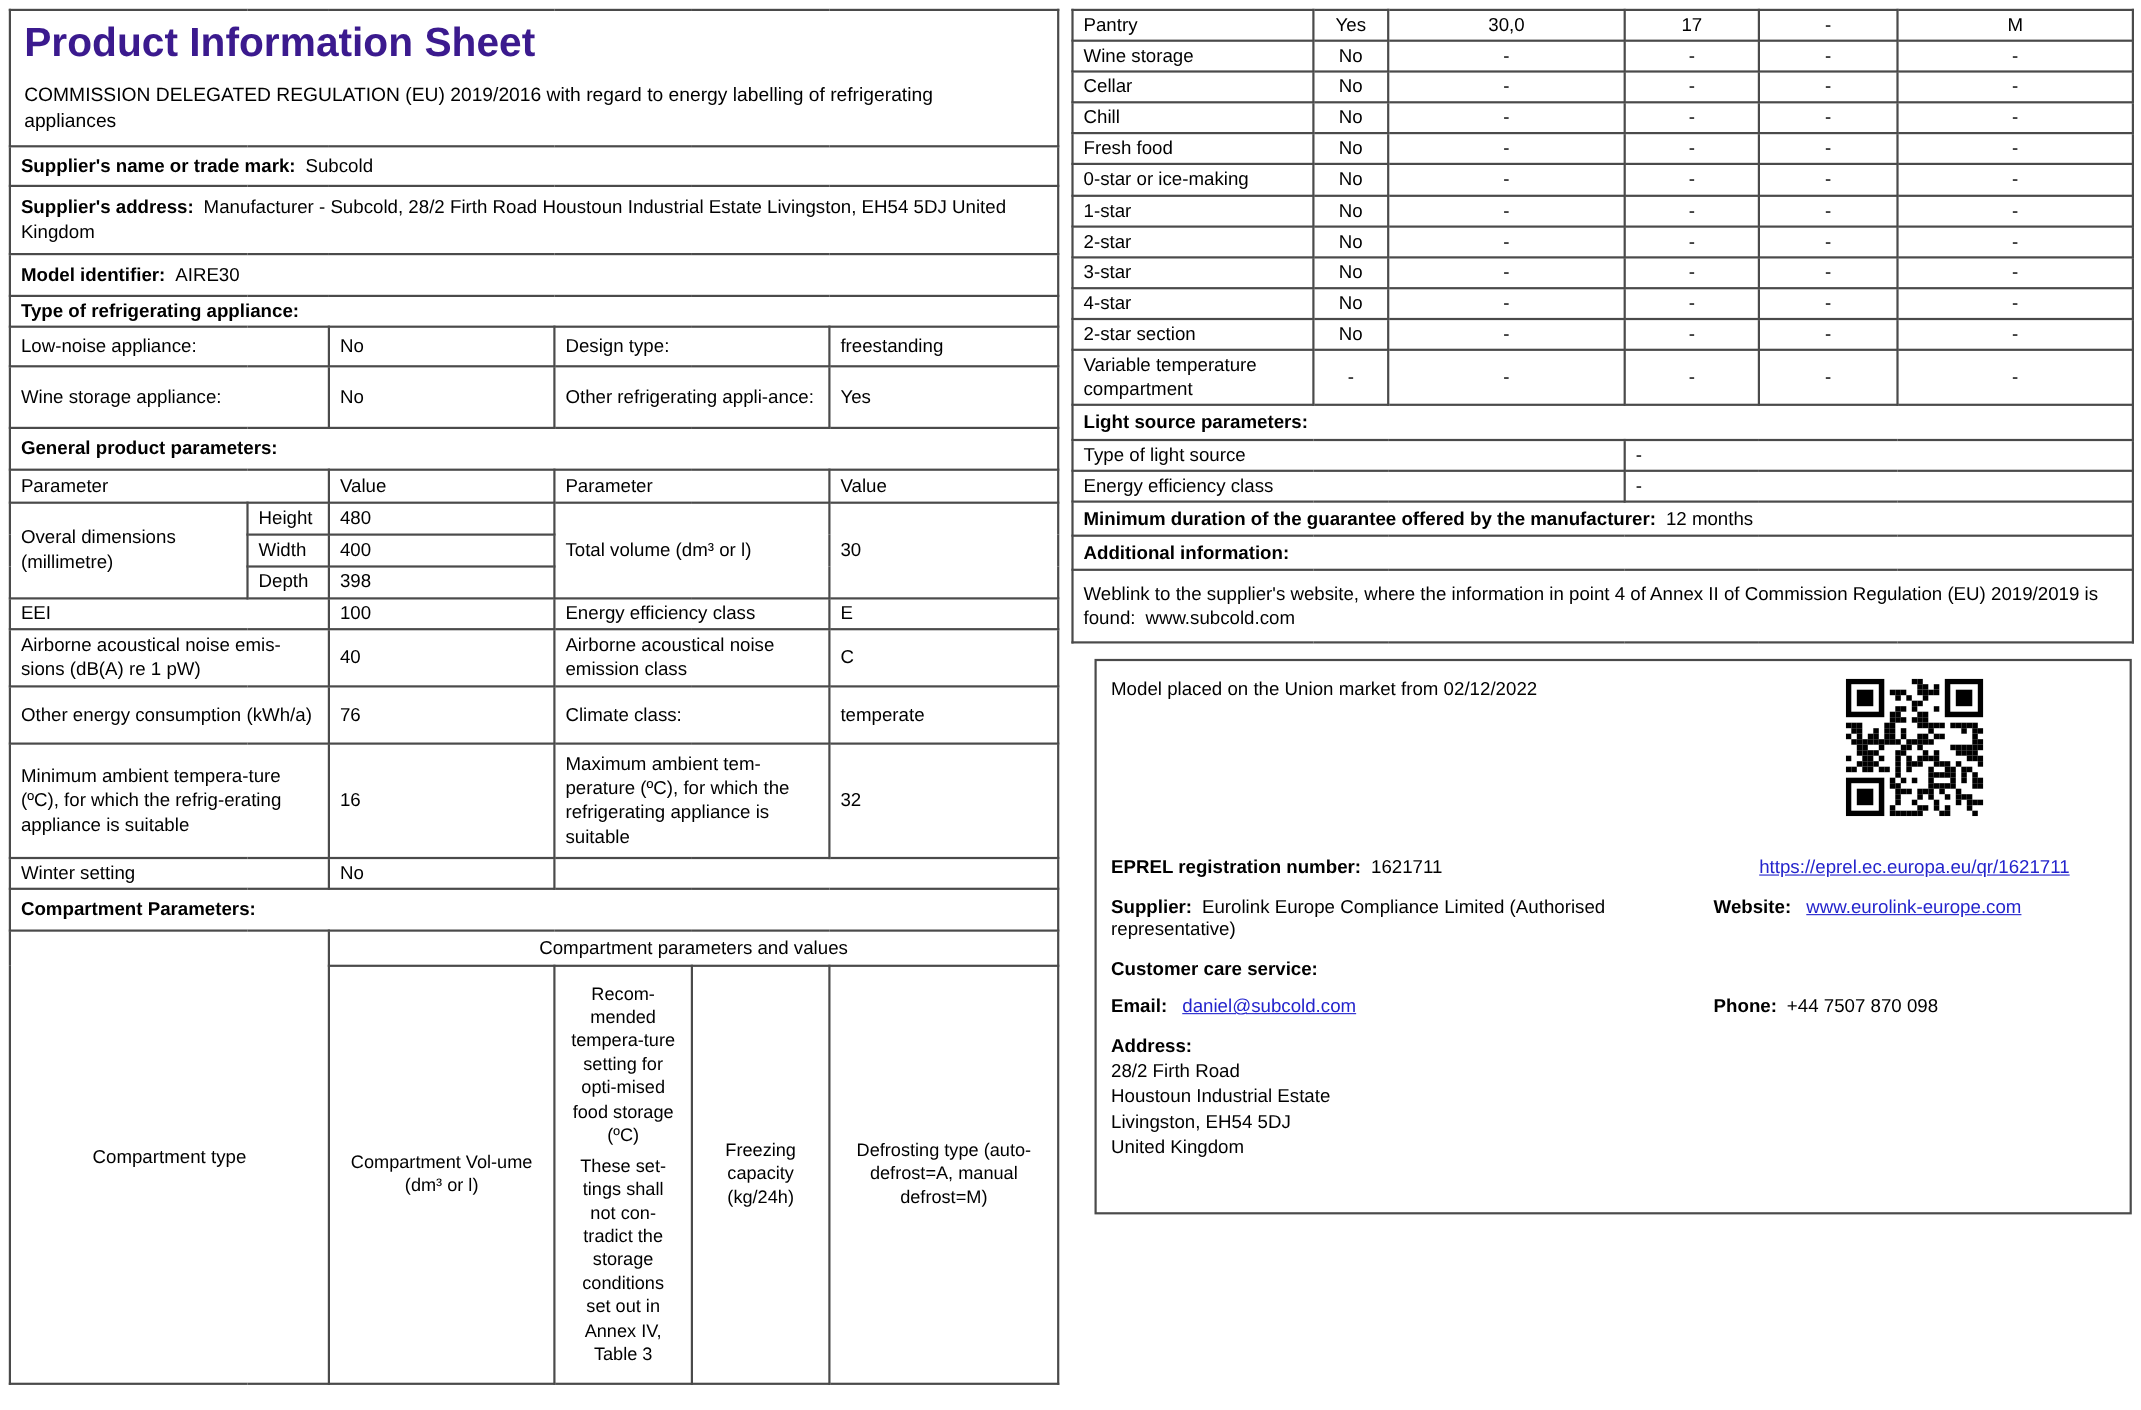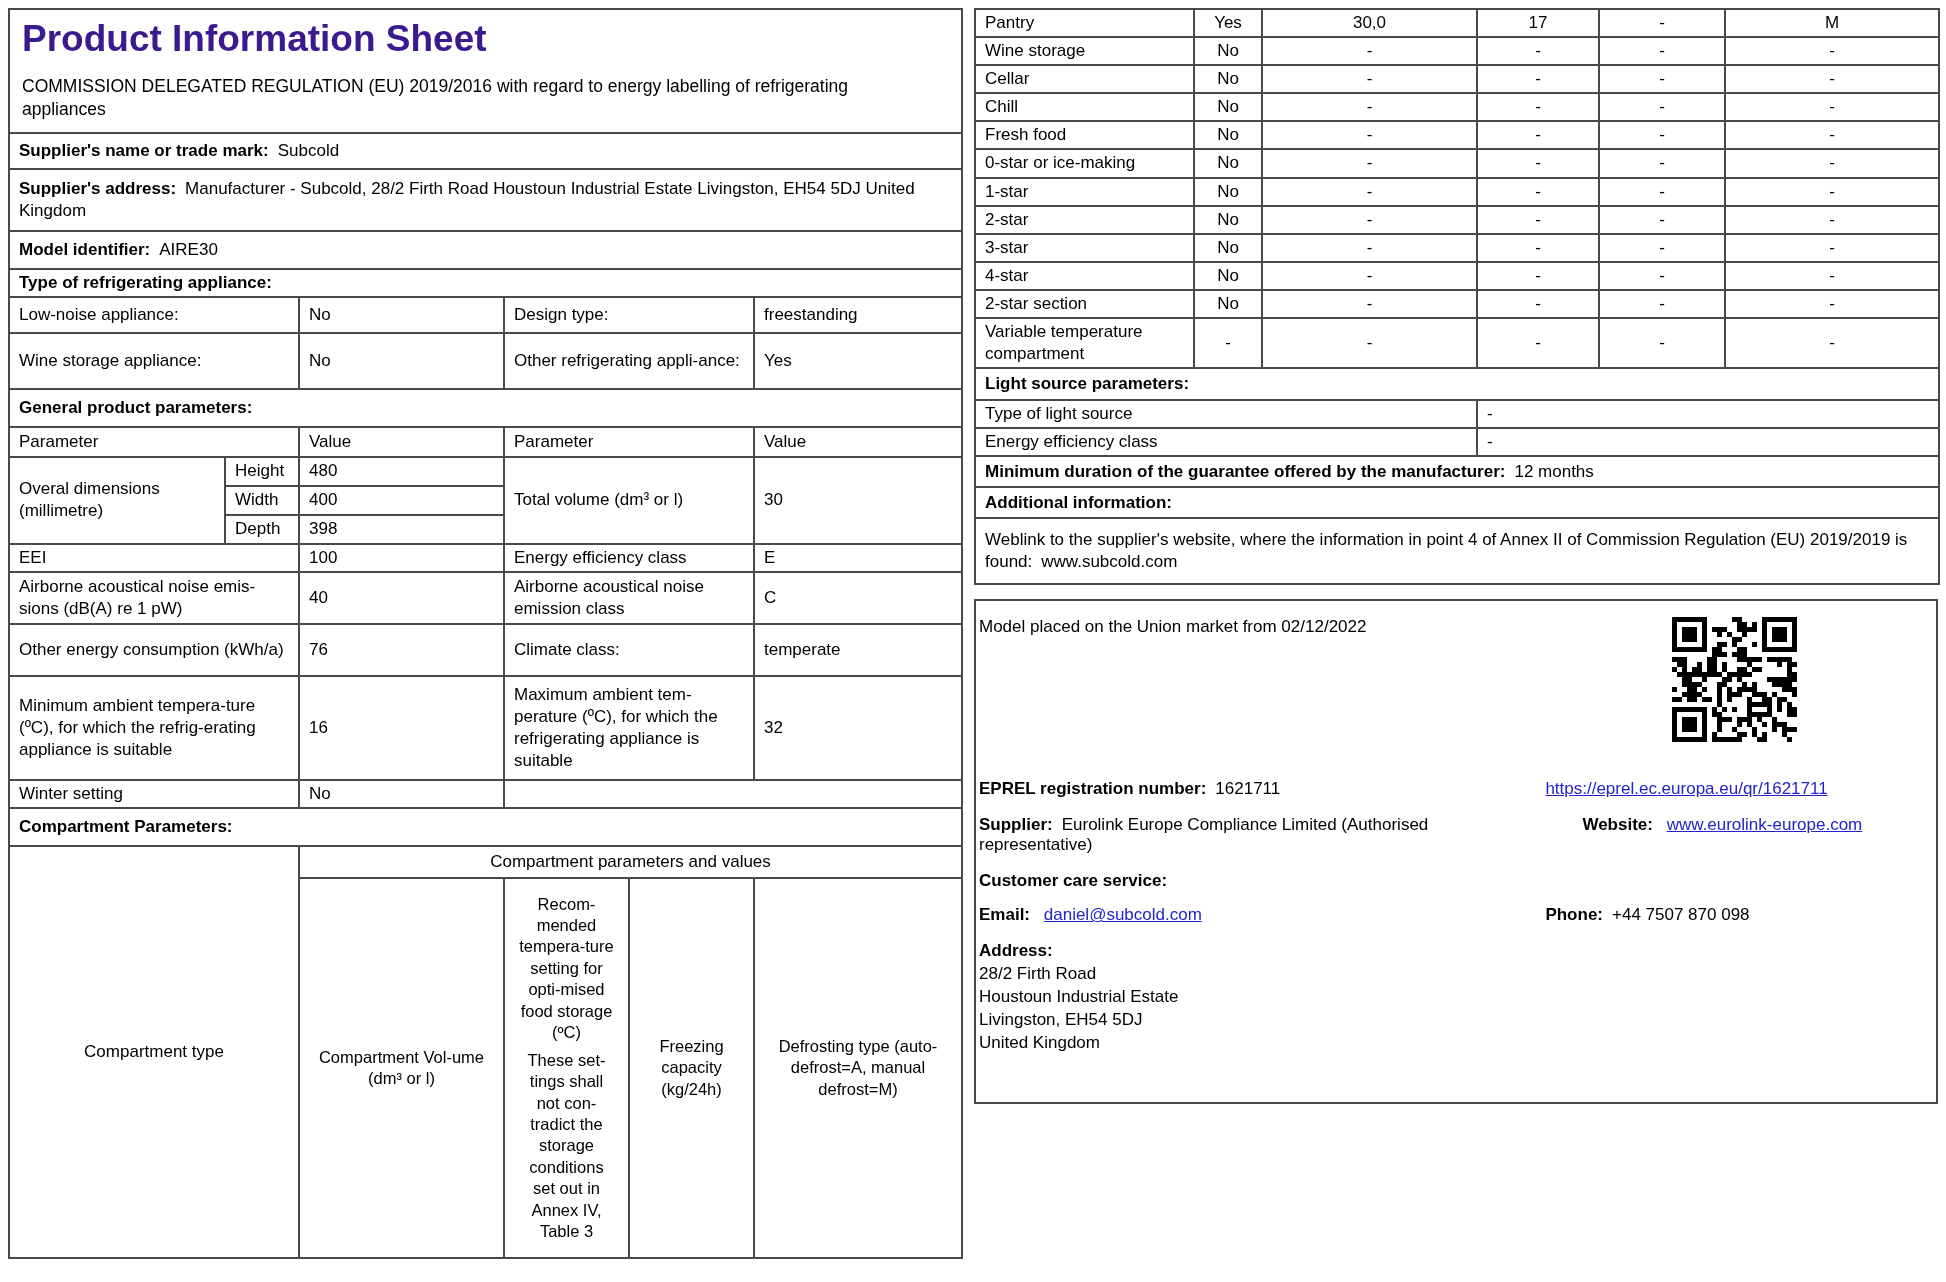--- a/index.html
+++ b/index.html
@@ -29,30 +29,30 @@
   .title-cell{padding:8px 12px 10px 12px;}
   .doc-title{font-size:37px;font-weight:bold;color:var(--title-color);line-height:1.15;}
   .doc-subtitle{font-size:17.5px;margin-top:14px;line-height:1.35;width:900px;}
 
   
   .tall-cell{vertical-align:middle;text-align:center;padding:4px 13px;font-size:16.5px;}
   .tall-cell .blk{margin:6px 0;}
   a{color:var(--link-color);text-decoration:underline;}
 
   
-  .market-box{border:2px solid var(--border-color);margin-top:14px;padding:16px 13px 14px 3px;
-              height:505px;}
+  .market-box{border:2px solid var(--border-color);margin-top:14px;padding:16px 13px 14px 13px;
+              height:505px;margin-left:21px;}
   .mrow{display:flex;}
   .mleft{width:60%;flex:0 0 60%;padding-right:10px;}
   .mright{width:40%;flex:0 0 40%;}
   .qr-wrap{display:flex;justify-content:center;}
   .row-placed{min-height:148px;align-items:flex-start;}
   .mt14{margin-top:14px;}
   .mt12{margin-top:12px;}
-  .mt16{margin-top:16px;gap:37px;}
+  .mt16{margin-top:16px;}
   .addr-line{line-height:23px;}
   .market-box .label{font-weight:bold;}
   .market-box .val{margin-left:9px;}
 </style>
 </head>
 <body>
 
 <div class="page">
 
   <div class="col-left">
@@ -556,21 +556,21 @@
                 <rect x="5" y="95" width="25" height="25" fill="#fff"></rect>
                 <rect x="10" y="100" width="15" height="15" fill="#000"></rect>
               </svg></div>
         </div>
       </div>
 
       <div class="mrow mt14">
         <div class="mleft">
           <span class="label">EPREL registration number:</span><span class="val">1621711</span>
         </div>
-        <div class="mright" style="text-align:left;">
+        <div class="mright" style="text-align:center;">
           <a href="#">https://eprel.ec.europa.eu/qr/1621711</a>
         </div>
       </div>
 
       <div class="mrow mt16">
         <div class="mleft">
           <span class="label">Supplier:</span><span class="val">Eurolink Europe Compliance Limited (Authorised representative)</span>
         </div>
         <div class="mright">
           <span class="label">Website:</span>

